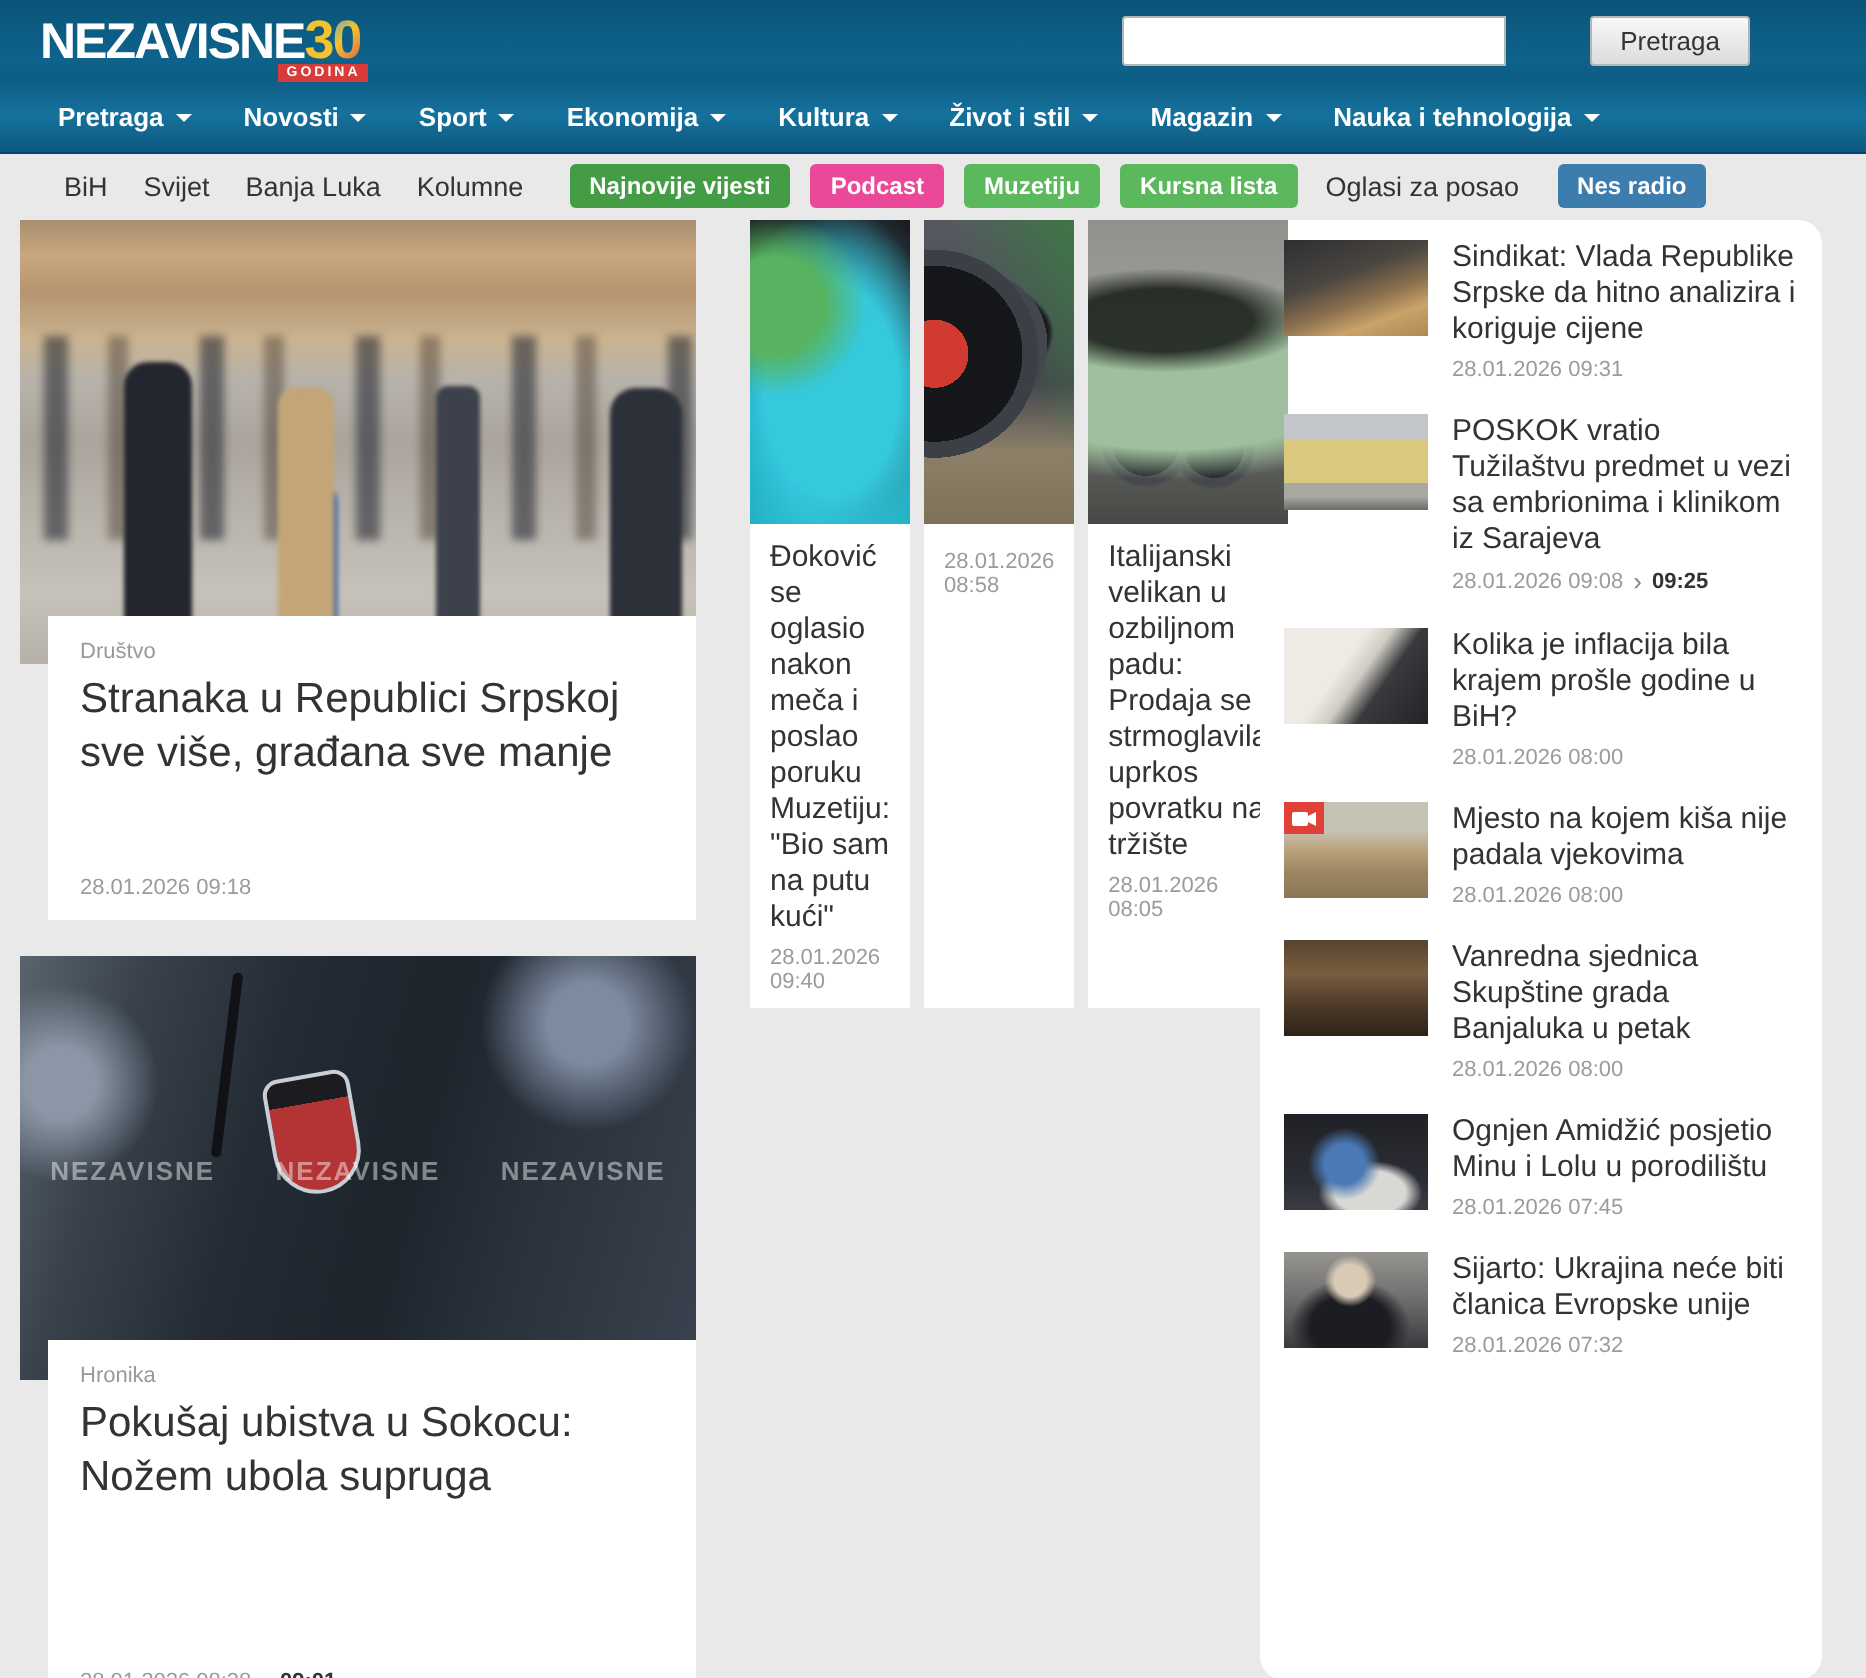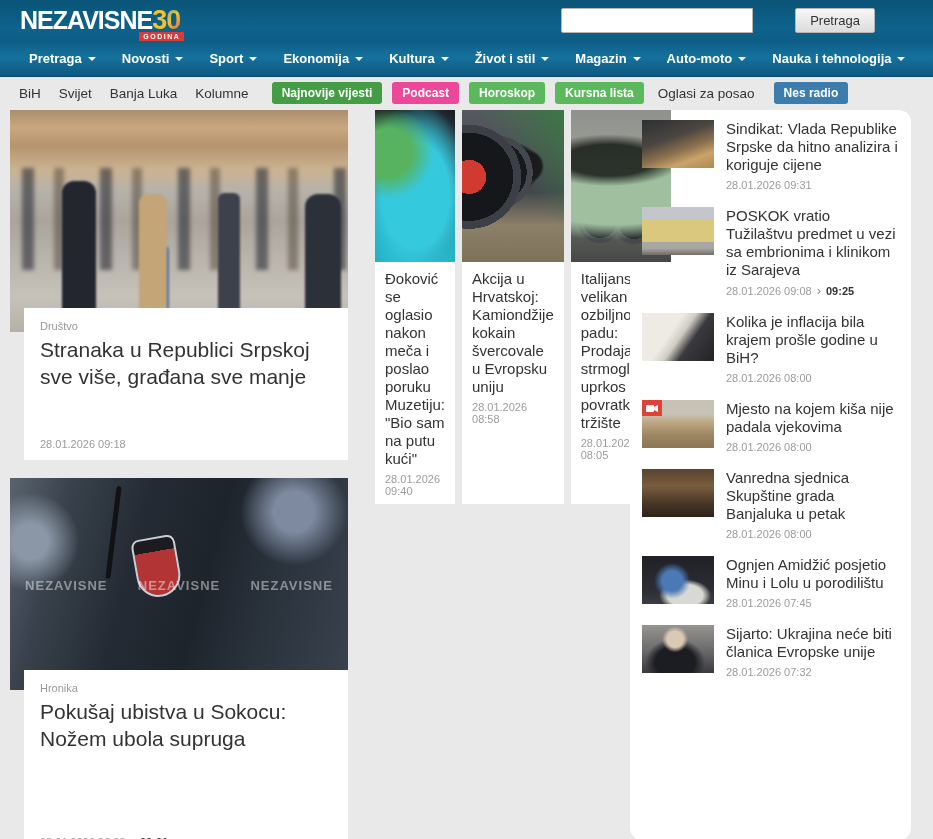--- a/index.html
+++ b/index.html
@@ -39,21 +39,21 @@
     background: linear-gradient(180deg,#0d5c84 0%,#15729d 48%,#0d5880 100%);
     border-bottom: 1px solid #09456a;
     display: flex; align-items: center; padding-left: 16px;
   }
   .nav-item { color: #fff; font-size: 13px; font-weight: 700; padding: 0 13px; height: 100%;
     display: inline-flex; align-items: center; gap: 6px; cursor: pointer; white-space: nowrap; }
   .caret { width: 0; height: 0; border-left: 4px solid transparent; border-right: 4px solid transparent;
     border-top: 4px solid #fff; margin-top: 2px; }
 
   
-  .subnav { height: 30px; display: flex; align-items: center; padding: 0 10px; margin-top: 1px; }
+  .subnav { height: 30px; display: flex; align-items: center; padding: 0 23px; margin-top: 1px; }
   .subnav-link { color: #333; font-size: 13.5px; margin: 0 9px; cursor: pointer; white-space: nowrap; }
   .badge { color: #fff; font-size: 12px; font-weight: 700; padding: 4px 10px; border-radius: 3px;
     margin: 0 5px; cursor: pointer; white-space: nowrap; }
   .b-dgreen { background: #449d44; margin-left: 14px; }
   .b-orange { background: #ec4899; }
   .b-green  { background: #5cb85c; }
   .b-blue   { background: #3d7dad; margin-left: 10px; }
 
   
   .content { display: flex; margin: 2px 0 0 10px; gap: 27px; align-items: flex-start; }
@@ -186,39 +186,35 @@
       </div>
     <div class="nav-item">
         <span>Život i stil</span>
         <span class="caret"></span>
       </div>
     <div class="nav-item">
         <span>Magazin</span>
         <span class="caret"></span>
       </div>
     <div class="nav-item">
-        <span>Auto-moto</span>
-        <span class="caret"></span>
-      </div>
-    <div class="nav-item">
         <span>Nauka i tehnologija</span>
         <span class="caret"></span>
       </div>
     <div class="nav-item"></div>
   </nav>
 </header>
 
 <div class="subnav">
   <span class="subnav-link">BiH</span>
   <span class="subnav-link">Svijet</span>
   <span class="subnav-link">Banja Luka</span>
   <span class="subnav-link">Kolumne</span>
   <span class="badge b-dgreen">Najnovije vijesti</span>
   <span class="badge b-orange">Podcast</span>
-  <span class="badge b-green">Horoskop</span>
+  <span class="badge b-green">Muzetiju</span>
   <span class="badge b-green">Kursna lista</span>
   <span class="subnav-link">Oglasi za posao</span>
   <span class="badge b-blue">Nes radio</span>
 </div>
 
 <main class="content">
 
   <section class="col-left">
 
     <article>
@@ -259,21 +255,20 @@
       <div class="m-image img-tennis"></div>
       <div class="m-body">
         <h3 class="m-title">Đoković se oglasio nakon meča i poslao poruku Muzetiju: "Bio sam na putu kući"</h3>
         <div class="m-date">28.01.2026 09:40</div>
       </div>
     </article>
 
     <article class="mid-card">
       <div class="m-image img-trucks"></div>
       <div class="m-body">
-        <h3 class="m-title">Akcija u Hrvatskoj: Kamiondžije kokain švercovale u Evropsku uniju</h3>
         <div class="m-date">28.01.2026 08:58</div>
       </div>
     </article>
 
     <article class="mid-card">
       <div class="m-image img-car"></div>
       <div class="m-body">
         <h3 class="m-title">Italijanski velikan u ozbiljnom padu: Prodaja se strmoglavila uprkos povratku na tržište</h3>
         <div class="m-date">28.01.2026 08:05</div>
       </div>

